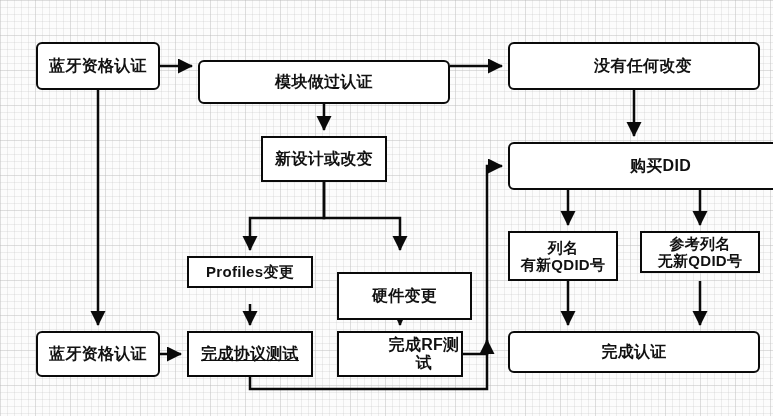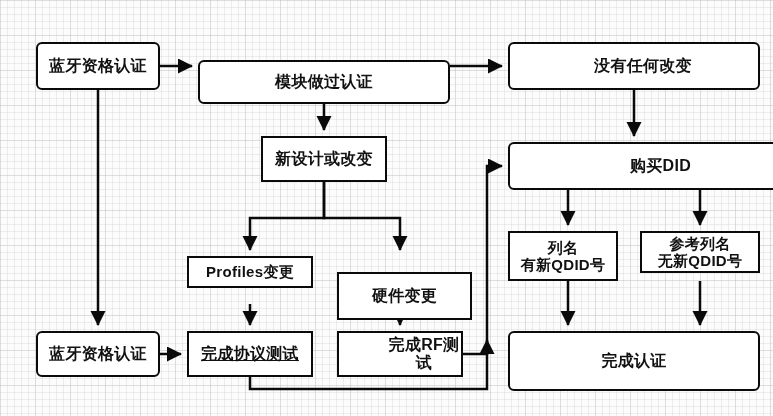--- a/index.html
+++ b/index.html
@@ -88,16 +88,16 @@
       <div class="node rounded fs-16" style="left: 508px; top: 142px; width: 305px; height: 48px;">购买DID</div>
       <div class="node rect fs-15" style="left: 187px; top: 256px; width: 126px; height: 32px;">Profiles变更</div>
       <div class="node rect fs-16" style="left: 337px; top: 256px; width: 135px; height: 48px; margin-top: 16px;">硬件变更</div>
       <div class="node rect fs-15" style="left: 508px; top: 231px; width: 110px; height: 50px;">列名
 有新QDID号</div>
       <div class="node rect fs-15" style="left: 640px; top: 231px; width: 120px; height: 42px;">参考列名
 无新QDID号</div>
       <div class="node rounded fs-16" style="left: 36px; top: 331px; width: 124px; height: 46px;">蓝牙资格认证</div>
       <div class="node rect fs-16" style="left: 187px; top: 331px; width: 126px; height: 46px; text-decoration: underline;">完成协议测试</div>
       <div class="node rect fs-16" style="left: 337px; top: 331px; width: 126px; height: 46px; padding-left: 48px;">完成RF测试</div>
-      <div class="node rounded fs-16" style="left: 508px; top: 331px; width: 252px; height: 60px; font-family: Liberation Serif, serif;">完成认证</div>
+      <div class="node rounded fs-16" style="left: 508px; top: 331px; width: 252px; height: 42px; font-family: Liberation Serif, serif;">完成认证</div>
     </div>
 
 </div>
 
 </body></html>

